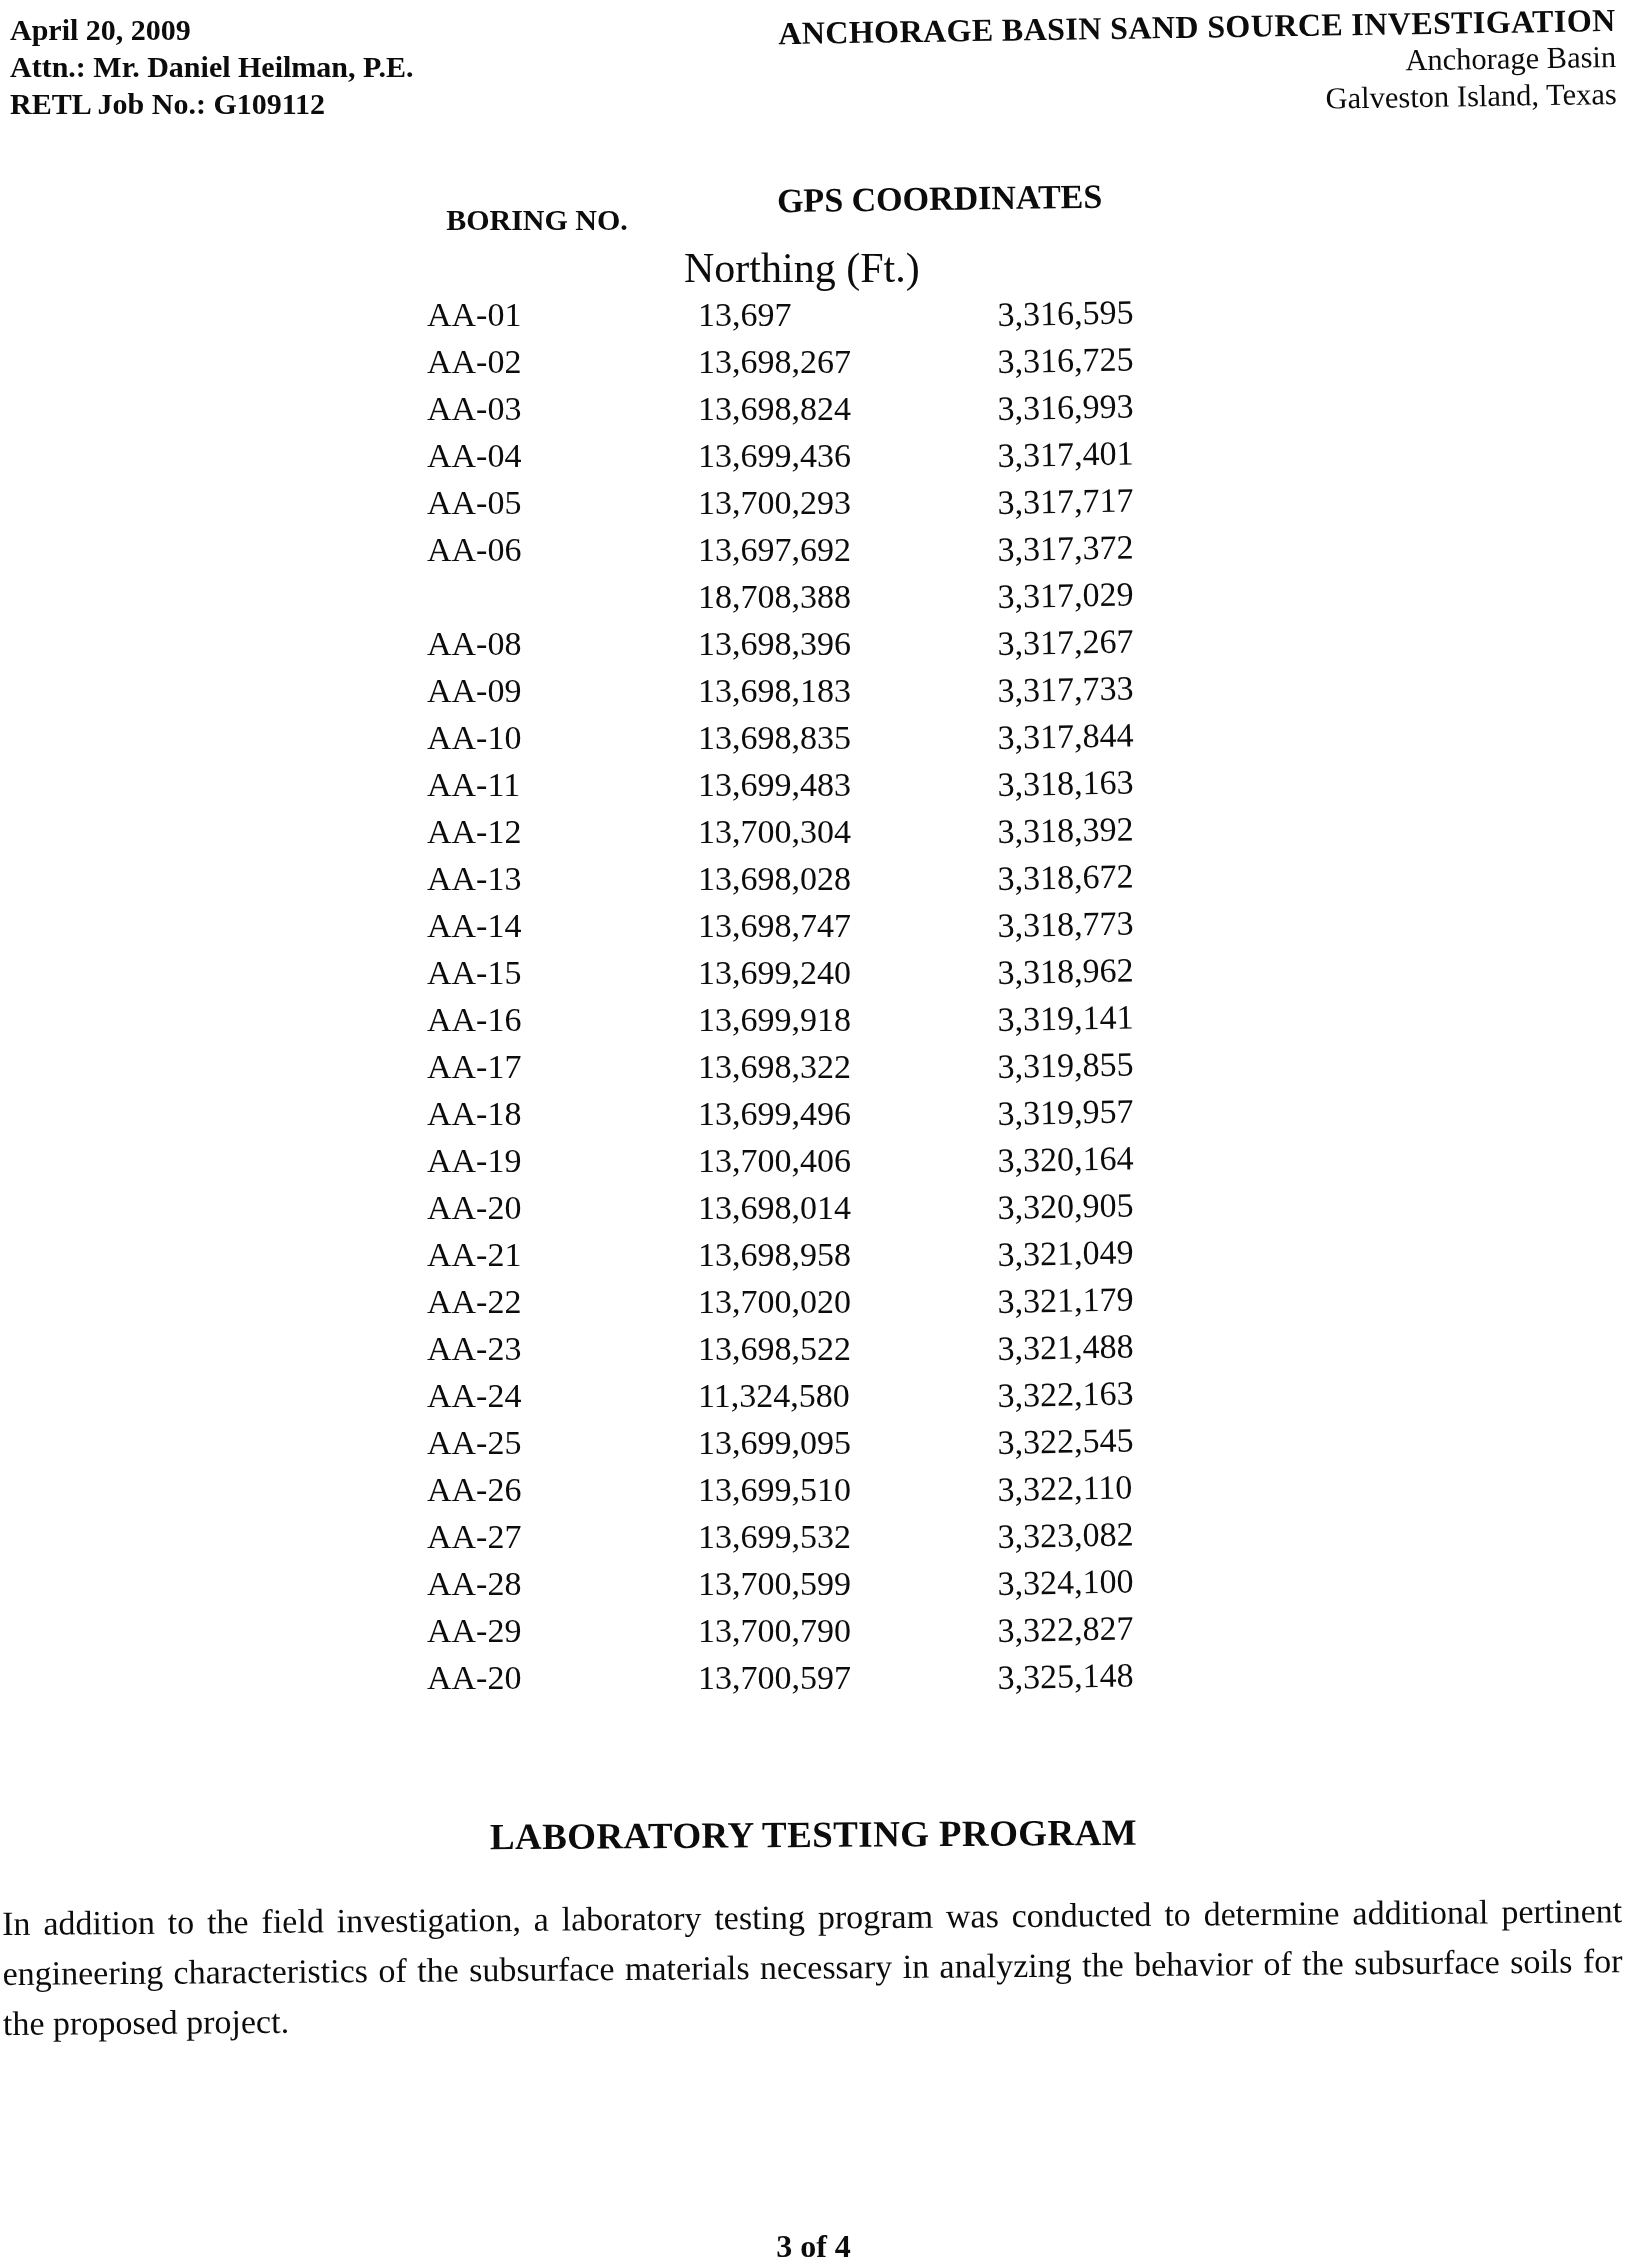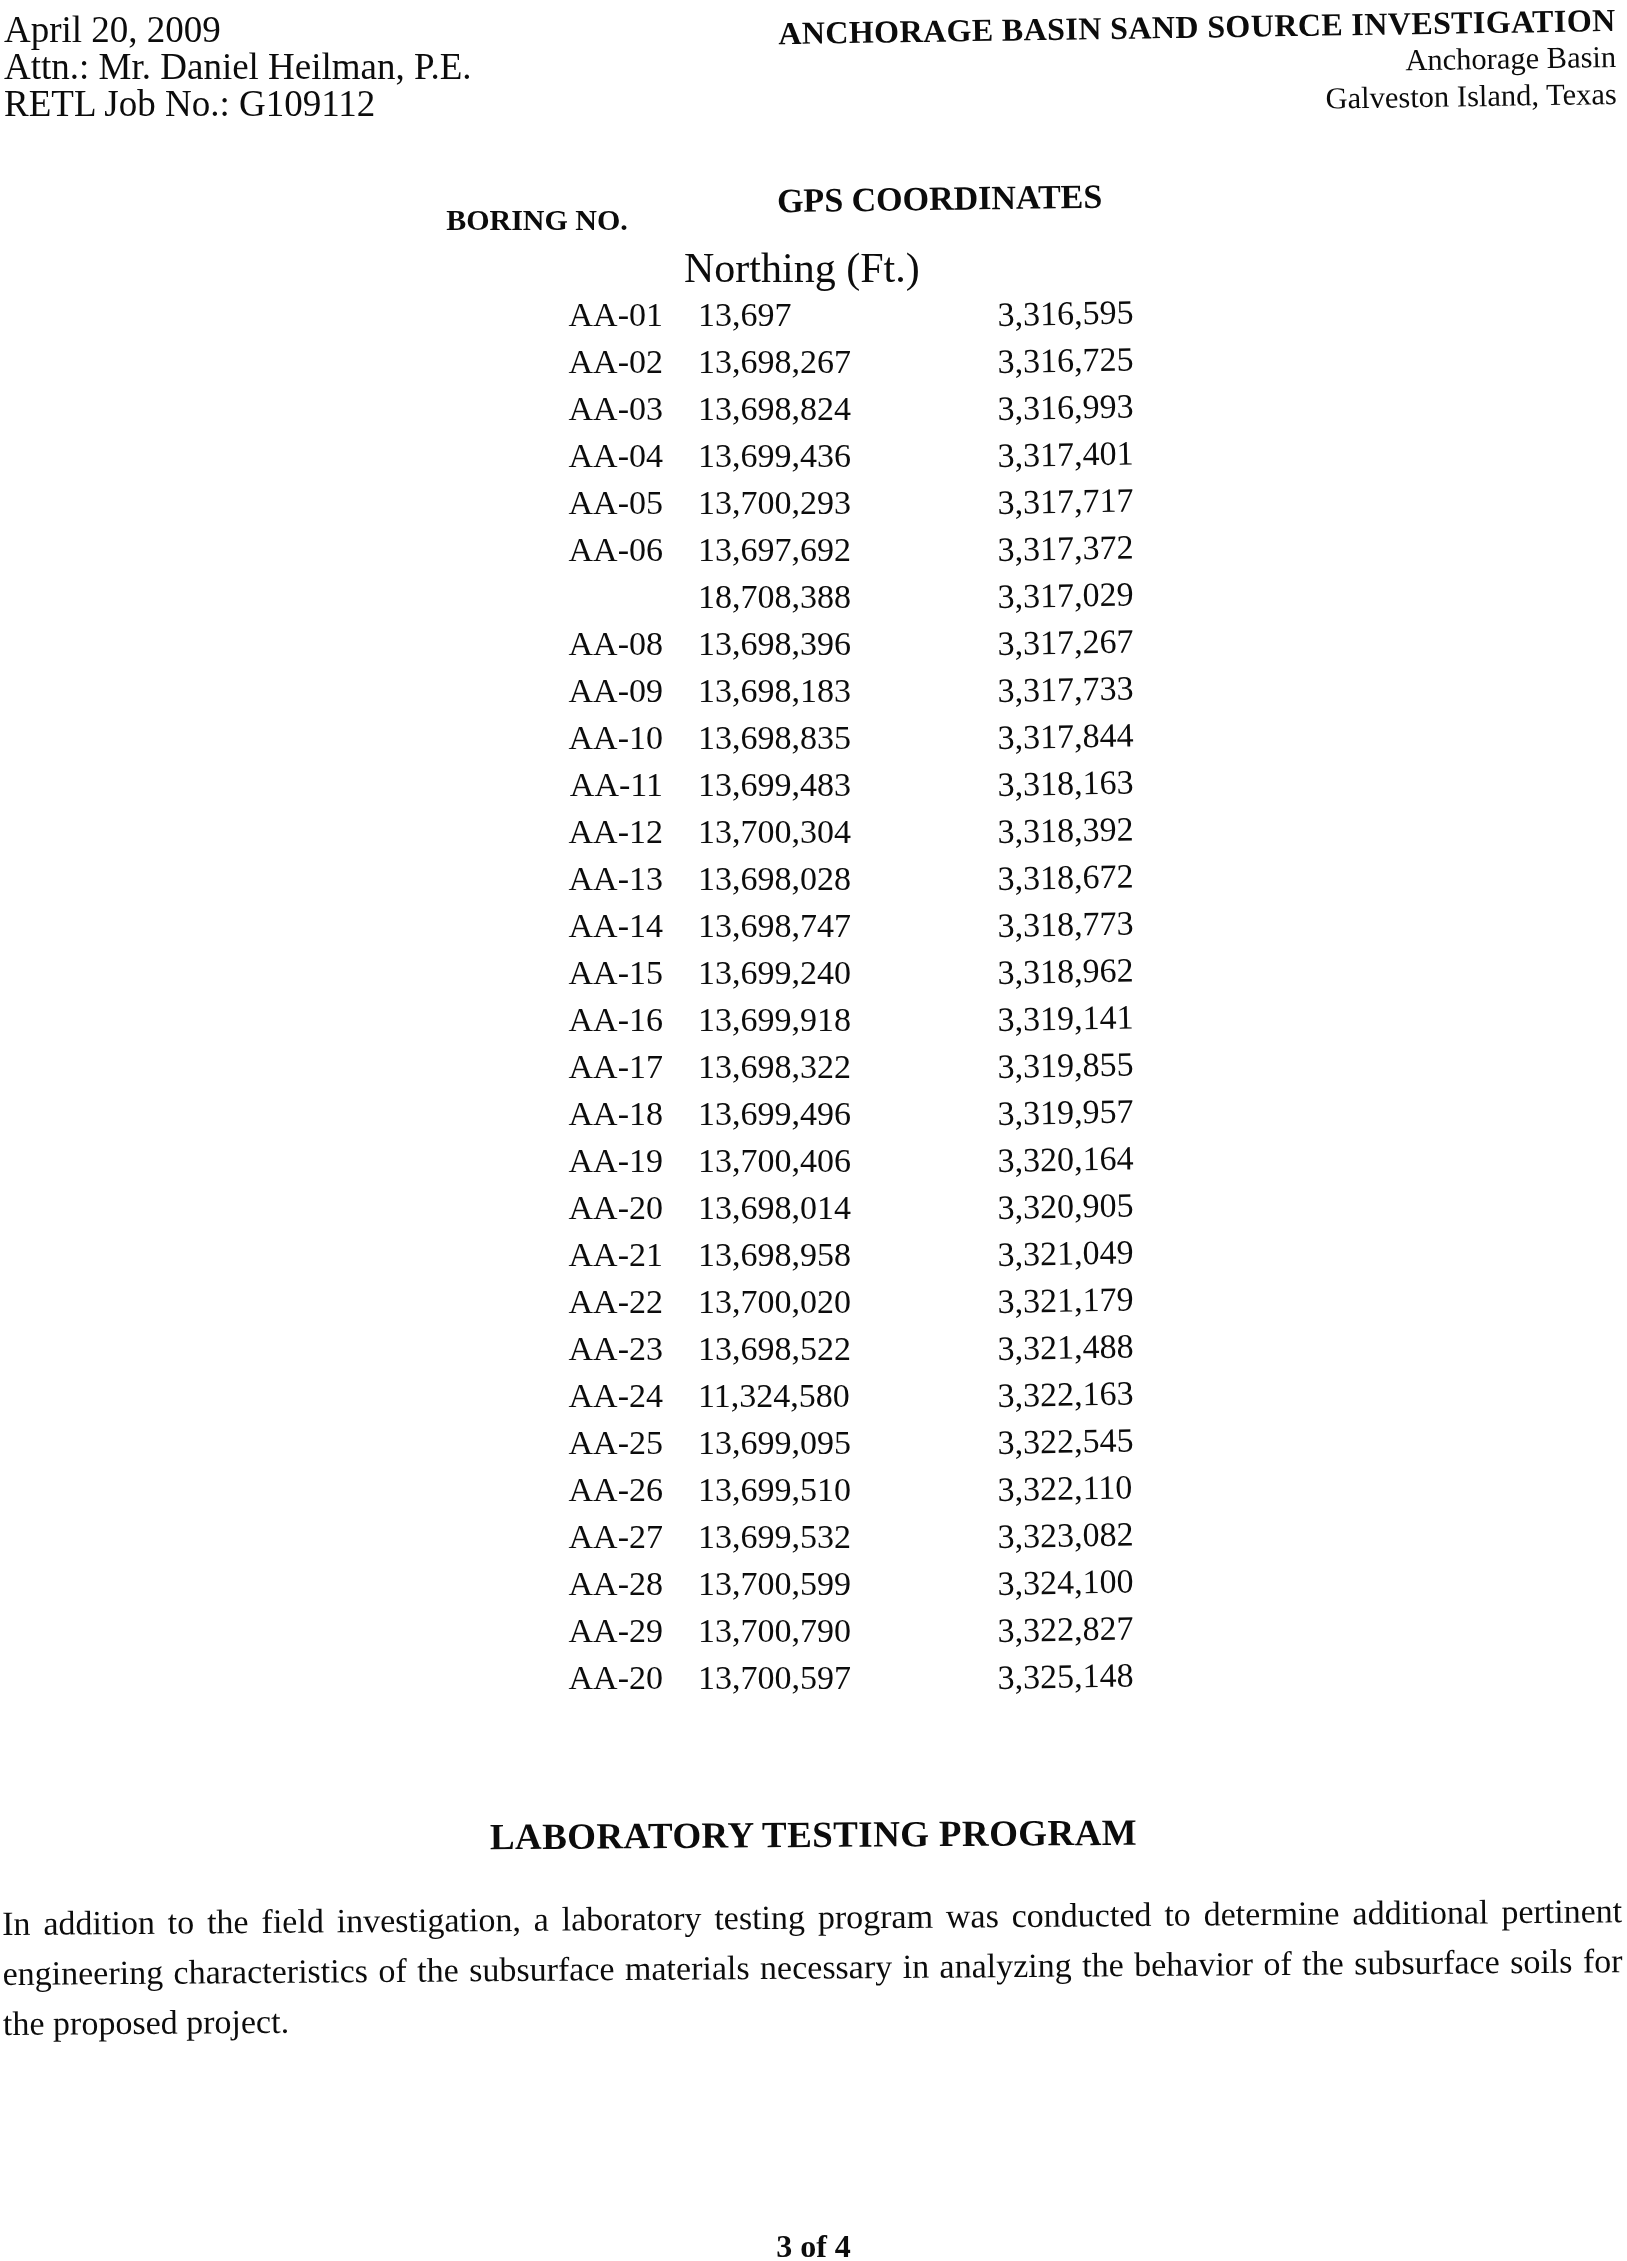--- a/index.html
+++ b/index.html
@@ -10,24 +10,25 @@
     background: #ffffff;
     color: #0c0c0c;
     font-family: "Liberation Serif", "DejaVu Serif", serif;
     overflow: hidden;
   }
 
   
   .hdr-left {
     position: absolute;
     top: 10.7px;
-    left: 4px;
-    font-size: 37px;
+    left: 10px;
+    font-size: 30px;
     line-height: 37px;
     white-space: nowrap;
+    font-weight: bold;
   }
   .hdr-right {
     position: absolute;
     top: 1.5px;
     right: 12.2px;
     text-align: right;
     font-size: 30.5px;
     line-height: 37px;
     white-space: nowrap;
     transform: rotate(-0.9deg);
@@ -75,21 +76,21 @@
     width: 1627px;
   }
   .row { position: relative; height: 47px; }
   .cell {
     position: absolute;
     top: 0;
     font-size: 34px;
     line-height: 43px;
     white-space: nowrap;
   }
-  .c1 { left: 427px; width: 236px; text-align: right; }
+  .c1 { left: 427px; width: 236px; text-align: left; }
   .c2 { left: 698px; }
   .c3 { left: 998px; transform: rotate(-1.1deg); transform-origin: left bottom; }
 
   
   .sec-h {
     position: absolute;
     top: 1813px;
     left: 0;
     width: 1627px;
     text-align: center;

